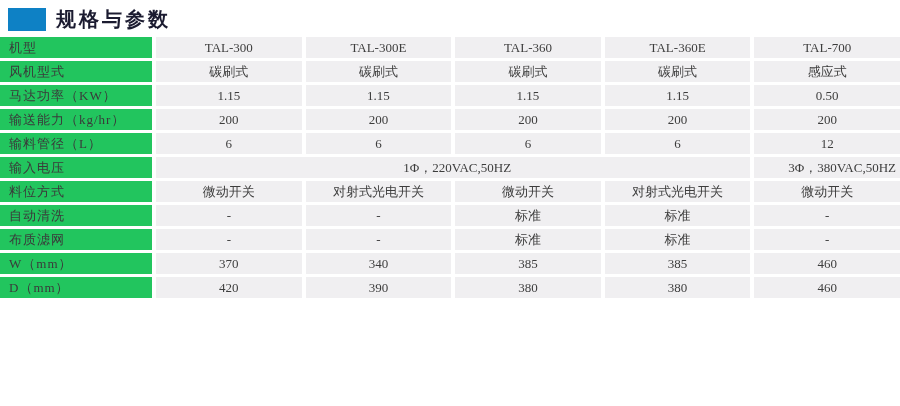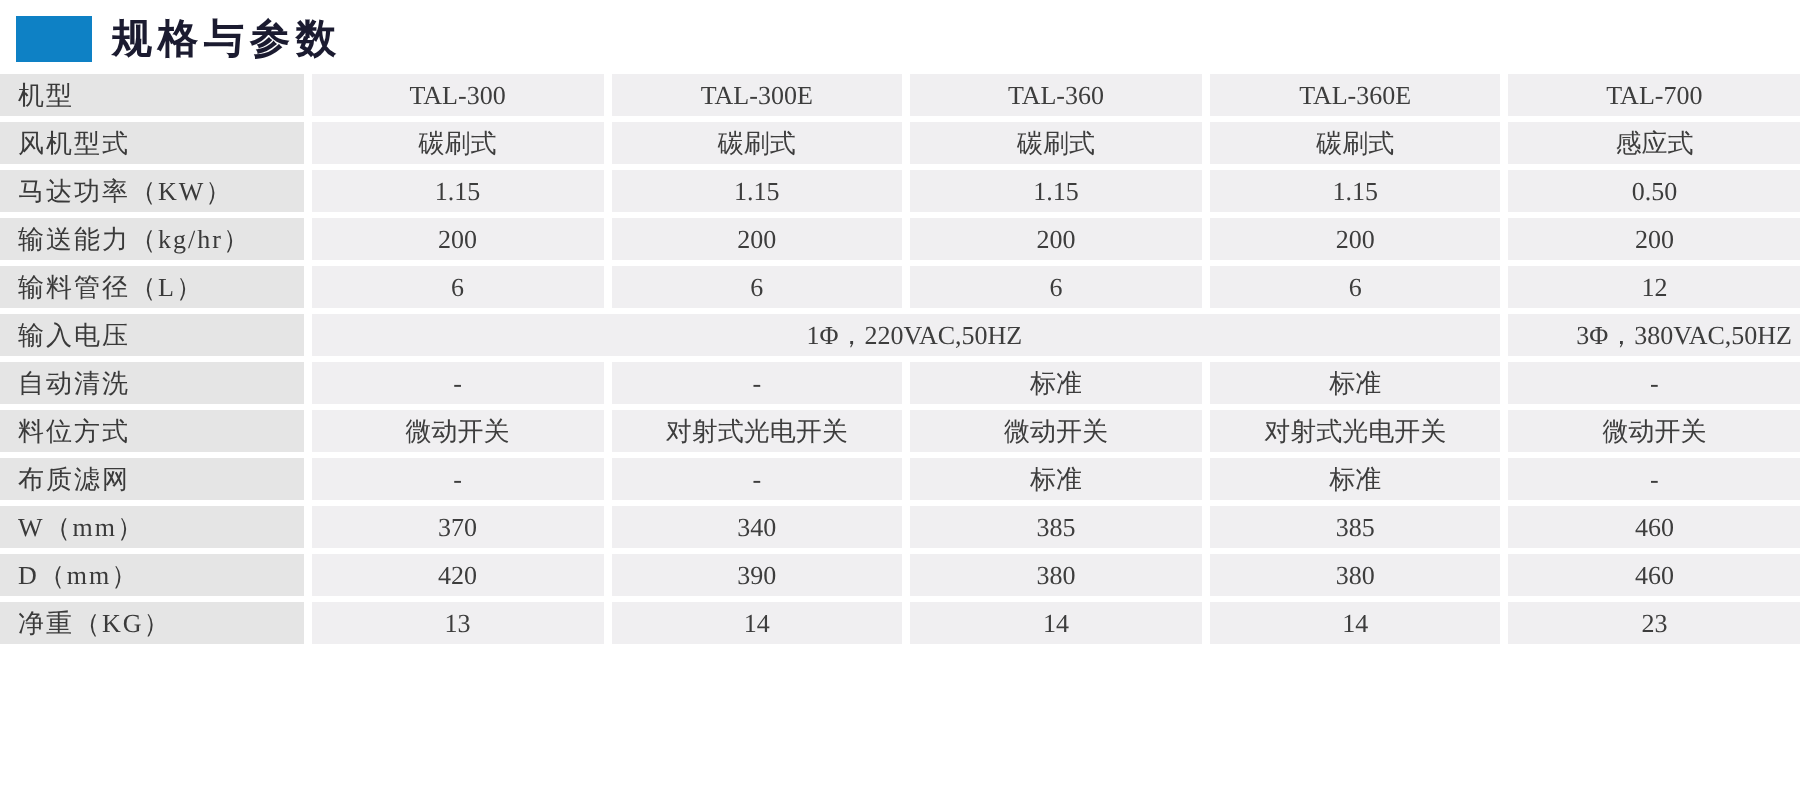--- a/index.html
+++ b/index.html
@@ -51,21 +51,21 @@
     font-size: 13px;
     font-weight: normal;
     color: #3d3d3d;
     text-align: center;
     vertical-align: middle;
     white-space: nowrap;
     overflow: hidden;
     font-family: "Liberation Serif", "DejaVu Serif", serif;
   }
   .spec-table .lbl {
-    background: #e5e5e5;
+    background: #22c55e;
     text-align: left;
     padding-left: 9px;
     letter-spacing: 1px;
     color: #3a3a3a;
   }
   .spec-table .cell-left {
     text-align: center;
     padding-left: 8px;
   }
   .spec-table .cell-right {
@@ -134,34 +134,34 @@
         <td>6</td>
         <td>6</td>
         <td>12</td>
       </tr>
       <tr>
         <td class="lbl">输入电压</td>
         <td class="cell-left" colspan="4">1Φ，220VAC,50HZ</td>
         <td class="cell-right">3Φ，380VAC,50HZ</td>
       </tr>
       <tr>
+        <td class="lbl">料位方式</td>
+        <td>微动开关</td>
+        <td>对射式光电开关</td>
+        <td>微动开关</td>
+        <td>对射式光电开关</td>
+        <td>微动开关</td>
+      </tr>
+      <tr>
         <td class="lbl">自动清洗</td>
         <td>-</td>
         <td>-</td>
         <td>标准</td>
         <td>标准</td>
         <td>-</td>
-      </tr>
-      <tr>
-        <td class="lbl">料位方式</td>
-        <td>微动开关</td>
-        <td>对射式光电开关</td>
-        <td>微动开关</td>
-        <td>对射式光电开关</td>
-        <td>微动开关</td>
       </tr>
       <tr>
         <td class="lbl">布质滤网</td>
         <td>-</td>
         <td>-</td>
         <td>标准</td>
         <td>标准</td>
         <td>-</td>
       </tr>
       <tr>
@@ -173,24 +173,16 @@
         <td>460</td>
       </tr>
       <tr>
         <td class="lbl">D（mm）</td>
         <td>420</td>
         <td>390</td>
         <td>380</td>
         <td>380</td>
         <td>460</td>
       </tr>
-      <tr>
-        <td class="lbl">净重（KG）</td>
-        <td>13</td>
-        <td>14</td>
-        <td>14</td>
-        <td>14</td>
-        <td>23</td>
-      </tr>
     </tbody>
   </table>
 
 </div>
 
 </body></html>

